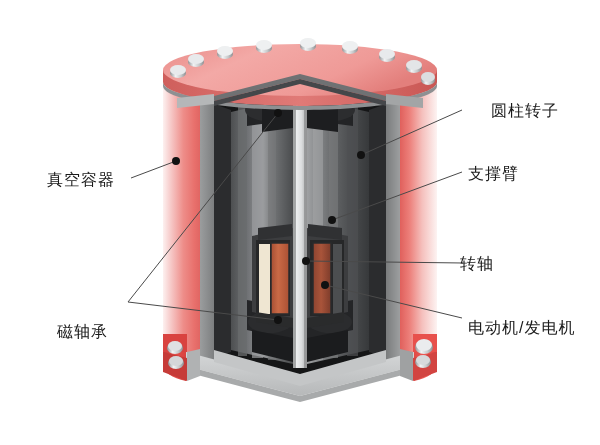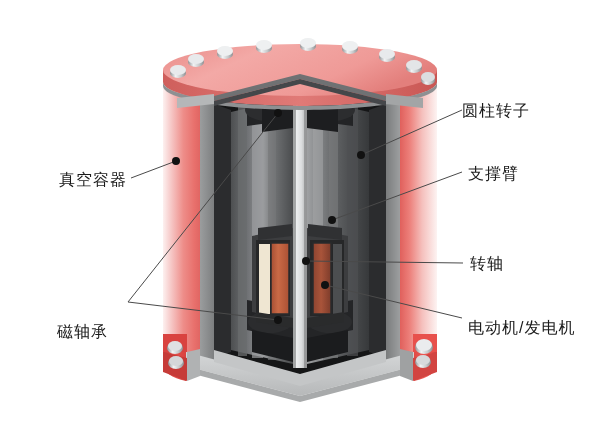--- a/index.html
+++ b/index.html
@@ -14,25 +14,25 @@
   #art{position:absolute;left:0;top:0;width:600px;height:445px;}
   .lbl{
     position:absolute;
     font-family:"Liberation Sans","DejaVu Sans",sans-serif;
     font-size:16px;
     color:#1a1a1a;
     white-space:nowrap;
     letter-spacing:1px;
     line-height:1;
   }
-  #lbl-vacuum{left:47px;top:172px;margin-left:12px;}
+  #lbl-vacuum{left:47px;top:172px;}
   #lbl-bearing{left:57px;top:293px;margin-top:31px;}
-  #lbl-rotor{left:462px;top:103px;text-align:right;}
+  #lbl-rotor{left:491px;top:103px;text-align:right;}
   #lbl-arm{left:468px;top:166px;}
-  #lbl-shaft{left:470px;top:256px;text-align:right;}
+  #lbl-shaft{left:460px;top:256px;text-align:right;}
   #lbl-motor{left:468px;top:313px;margin-top:7px;}
 </style>
 </head>
 <body>
 
 <div id="stage">
 
   <svg id="art" viewBox="0 0 600 445">
     <defs>
 

